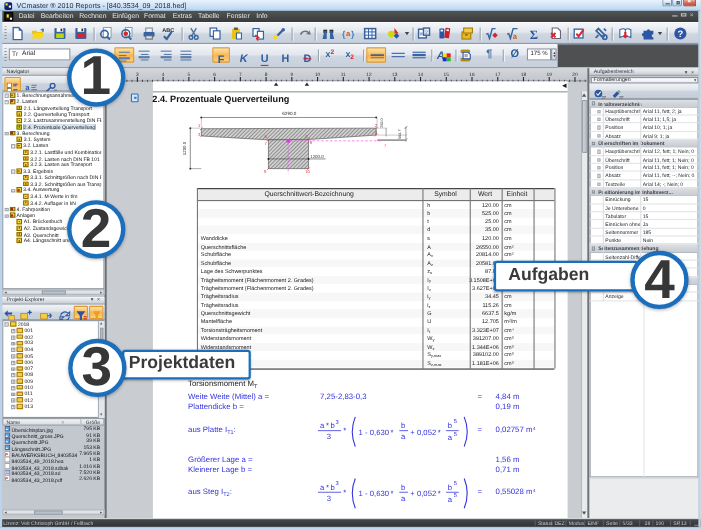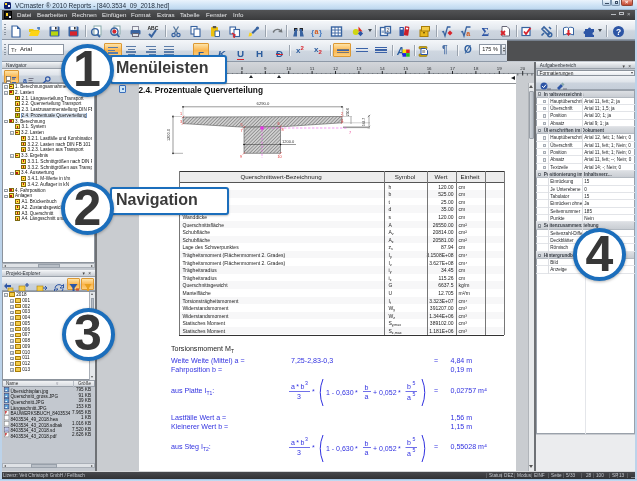--- a/index.html
+++ b/index.html
@@ -584,21 +584,21 @@
       <div class="abs" style="left:277px;top:0;width:0.8px;height:163.49999999999994px;background:#777;"></div>
       <div class="abs" style="left:306.5px;top:0;width:0.8px;height:163.49999999999994px;background:#777;"></div>
       <div class="abs" style="left:325px;top:0;width:0.8px;height:163.49999999999994px;background:#777;"></div>
       <div class="abs" style="left:0;top:163.5px;width:325.5px;height:1.4px;background:#333;"></div>
     </div>
     <div class="abs" style="left:171px;top:345px;font-size:7.1px;color:#1a1a1a;">Torsionsmoment M<span style="font-size:5px;vertical-align:-1.5px;">T</span></div>
     <div class="abs" style="left:171px;top:356.5px;font-size:7.1px;color:#3232e0;">Weite Weite (Mittel) a =</div>
     <div class="abs" style="left:291px;top:356.5px;font-size:7.1px;color:#3232e0;">7,25-2,83-0,3</div>
     <div class="abs" style="left:434px;top:356.5px;font-size:7.1px;color:#3232e0;">=</div>
     <div class="abs" style="left:450.5px;top:356.5px;font-size:7.1px;color:#3232e0;">4,84 m</div>
-    <div class="abs" style="left:171px;top:365.5px;font-size:7.1px;color:#3232e0;">Fahrposition b =</div>
+    <div class="abs" style="left:171px;top:365.5px;font-size:7.1px;color:#3232e0;">Plattendicke b =</div>
     <div class="abs" style="left:450.5px;top:365.5px;font-size:7.1px;color:#3232e0;">0,19 m</div>
     <div class="abs" style="left:171px;top:387.0px;font-size:7.1px;color:#3232e0;">aus Platte I<span style="font-size:5px;vertical-align:-1.5px;">T1</span>:</div>
     <div class="abs" style="left:283px;top:378.0px;width:150px;height:30px;"><svg width="150" height="30" viewBox="0 0 150 30">
         <text x="8" y="11" font-size="7" fill="#3232e0" font-family="Liberation Sans">a * b</text>
         <text x="22" y="7" font-size="5.2" fill="#3232e0" font-family="Liberation Sans">3</text>
         <line x1="6" y1="13.5" x2="27" y2="13.5" stroke="#3232e0" stroke-width="0.7"></line>
         <text x="14" y="21" font-size="7" fill="#3232e0" font-family="Liberation Sans">3</text>
         <text x="29" y="16" font-size="7" fill="#3232e0" font-family="Liberation Sans">*</text>
         <path d="M40 1 q-5.5 13.5 0 27" stroke="#3232e0" stroke-width="1" fill="none"></path>
         <path d="M139 1 q5.5 13.5 0 27" stroke="#3232e0" stroke-width="1" fill="none"></path>
@@ -608,24 +608,24 @@
         <text x="81.5" y="21" font-size="7" fill="#3232e0" font-family="Liberation Sans">a</text>
         <text x="90" y="17" font-size="7" fill="#3232e0" font-family="Liberation Sans">+ 0,052 *</text>
         <text x="124" y="11" font-size="7" fill="#3232e0" font-family="Liberation Sans">b</text>
         <text x="129.5" y="6.5" font-size="5.2" fill="#3232e0" font-family="Liberation Sans">5</text>
         <line x1="122.5" y1="13.5" x2="134" y2="13.5" stroke="#3232e0" stroke-width="0.7"></line>
         <text x="124" y="22" font-size="7" fill="#3232e0" font-family="Liberation Sans">a</text>
         <text x="129.5" y="18" font-size="5.2" fill="#3232e0" font-family="Liberation Sans">5</text>
       </svg></div>
     <div class="abs" style="left:434px;top:387.0px;font-size:7.1px;color:#3232e0;">=</div>
     <div class="abs" style="left:450.5px;top:387.0px;font-size:7.1px;color:#3232e0;">0,02757 m⁴</div>
-    <div class="abs" style="left:171px;top:413.5px;font-size:7.1px;color:#3232e0;">Lastfälle Wert a =</div>
+    <div class="abs" style="left:171px;top:413.5px;font-size:7.1px;color:#3232e0;">Größerer Lage a =</div>
     <div class="abs" style="left:450.5px;top:413.5px;font-size:7.1px;color:#3232e0;">1,56 m</div>
-    <div class="abs" style="left:171px;top:422.5px;font-size:7.1px;color:#3232e0;">Kleinerer Wert b =</div>
-    <div class="abs" style="left:450.5px;top:422.5px;font-size:7.1px;color:#3232e0;">1,15 m</div>
+    <div class="abs" style="left:171px;top:422.5px;font-size:7.1px;color:#3232e0;">Kleinerer Lage b =</div>
+    <div class="abs" style="left:450.5px;top:422.5px;font-size:7.1px;color:#3232e0;">0,71 m</div>
     <div class="abs" style="left:171px;top:443.0px;font-size:7.1px;color:#3232e0;">aus Steg I<span style="font-size:5px;vertical-align:-1.5px;">T2</span>:</div>
     <div class="abs" style="left:283px;top:434.0px;width:150px;height:30px;"><svg width="150" height="30" viewBox="0 0 150 30">
         <text x="8" y="11" font-size="7" fill="#3232e0" font-family="Liberation Sans">a * b</text>
         <text x="22" y="7" font-size="5.2" fill="#3232e0" font-family="Liberation Sans">3</text>
         <line x1="6" y1="13.5" x2="27" y2="13.5" stroke="#3232e0" stroke-width="0.7"></line>
         <text x="14" y="21" font-size="7" fill="#3232e0" font-family="Liberation Sans">3</text>
         <text x="29" y="16" font-size="7" fill="#3232e0" font-family="Liberation Sans">*</text>
         <path d="M40 1 q-5.5 13.5 0 27" stroke="#3232e0" stroke-width="1" fill="none"></path>
         <path d="M139 1 q5.5 13.5 0 27" stroke="#3232e0" stroke-width="1" fill="none"></path>
         <text x="43" y="17" font-size="7" fill="#3232e0" font-family="Liberation Sans">1 - 0,630 *</text>
@@ -925,30 +925,30 @@
       <div class="statxt" style="left:566px;top:0;">5/33</div>
       <div class="statxt" style="left:586px;top:0;">28</div>
       <div class="statxt" style="left:596px;top:0;">100</div>
       <div class="statxt" style="left:612px;top:0;">SP</div>
       <div class="statxt" style="left:619px;top:0;">13</div>
       <div class="abs" style="right:1px;top:1px;width:5px;height:5px;border-right:1px solid #7a7d82;border-bottom:1px solid #7a7d82;"></div>
     </div>
     <div class="abs" style="left:0;top:478.5px;width:637px;height:2.5px;background:linear-gradient(#9dc0e2,#cbe1f5);"></div>
     <div class="abs" style="left:0;top:10px;width:2px;height:469px;background:#bcd3ea;"></div>
     <div class="abs" style="left:635px;top:10px;width:2px;height:469px;background:#bcd3ea;"></div>
-    <div class="abs" style="left:110px;top:55px;width:117px;height:28.5px;background:#fff;border:2.6px solid #1b6ebc;border-radius:3px;z-index:40;box-shadow:0 1px 2px rgba(0,0,0,0.25);">
-      <div style="position:absolute;left:4px;top:50%;transform:translateY(-54%);font-size:16px;font-weight:bold;color:#3a3a3a;white-space:nowrap;">Menüleisten</div>
-    </div>
     <div class="abs" style="left:60.5px;top:43.5px;width:53.0px;height:53.0px;background:#fff;border:4px solid #1b6ebc;border-radius:50%;z-index:41;box-shadow:0 1px 3px rgba(0,0,0,0.3);">
       <div style="position:absolute;left:50%;top:50%;transform:translate(-50%,-52%);font-size:50px;font-weight:bold;color:#373737;">1</div>
     </div>
-    <div class="abs" style="left:110px;top:186.5px;width:118.5px;height:28.5px;background:#fff;border:2.6px solid #1b6ebc;border-radius:3px;z-index:40;box-shadow:0 1px 2px rgba(0,0,0,0.25);">
-      <div style="position:absolute;left:4px;top:50%;transform:translateY(-54%);font-size:16px;font-weight:bold;color:#3a3a3a;white-space:nowrap;">Navigation</div>
-    </div>
     <div class="abs" style="left:60.8px;top:182.2px;width:53.0px;height:53.0px;background:#fff;border:4px solid #1b6ebc;border-radius:50%;z-index:41;box-shadow:0 1px 3px rgba(0,0,0,0.3);">
       <div style="position:absolute;left:50%;top:50%;transform:translate(-50%,-52%);font-size:50px;font-weight:bold;color:#373737;">2</div>
     </div>
+    <div class="abs" style="left:111px;top:317.5px;width:117px;height:27.5px;background:#fff;border:2.6px solid #1b6ebc;border-radius:3px;z-index:40;box-shadow:0 1px 2px rgba(0,0,0,0.25);">
+      <div style="position:absolute;left:4px;top:50%;transform:translateY(-54%);font-size:16px;font-weight:bold;color:#3a3a3a;white-space:nowrap;">Projektdaten</div>
+    </div>
     <div class="abs" style="left:61.5px;top:307.5px;width:53.0px;height:53.0px;background:#fff;border:4px solid #1b6ebc;border-radius:50%;z-index:41;box-shadow:0 1px 3px rgba(0,0,0,0.3);">
       <div style="position:absolute;left:50%;top:50%;transform:translate(-50%,-52%);font-size:50px;font-weight:bold;color:#373737;">3</div>
     </div>
+    <div class="abs" style="left:449px;top:237px;width:131px;height:28px;background:#fff;border:2.6px solid #1b6ebc;border-radius:3px;z-index:40;box-shadow:0 1px 2px rgba(0,0,0,0.25);">
+      <div style="position:absolute;left:11px;top:50%;transform:translateY(-54%);font-size:16px;font-weight:bold;color:#3a3a3a;white-space:nowrap;">Aufgaben</div>
+    </div>
     <div class="abs" style="left:573.0px;top:228.0px;width:53.0px;height:53.0px;background:#fff;border:4px solid #1b6ebc;border-radius:50%;z-index:41;box-shadow:0 1px 3px rgba(0,0,0,0.3);">
       <div style="position:absolute;left:50%;top:50%;transform:translate(-50%,-52%);font-size:50px;font-weight:bold;color:#373737;">4</div>
     </div>
   </div>
 </body></html>

